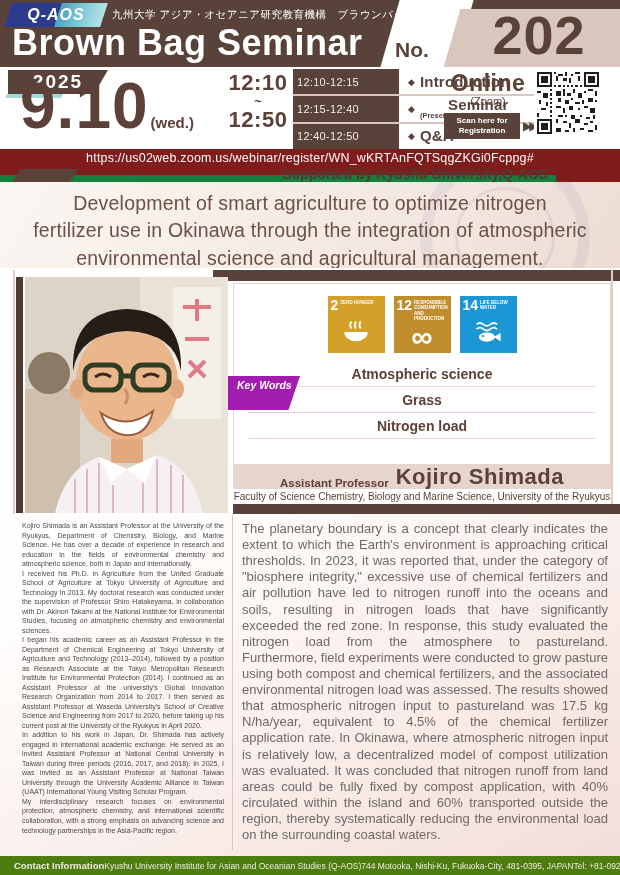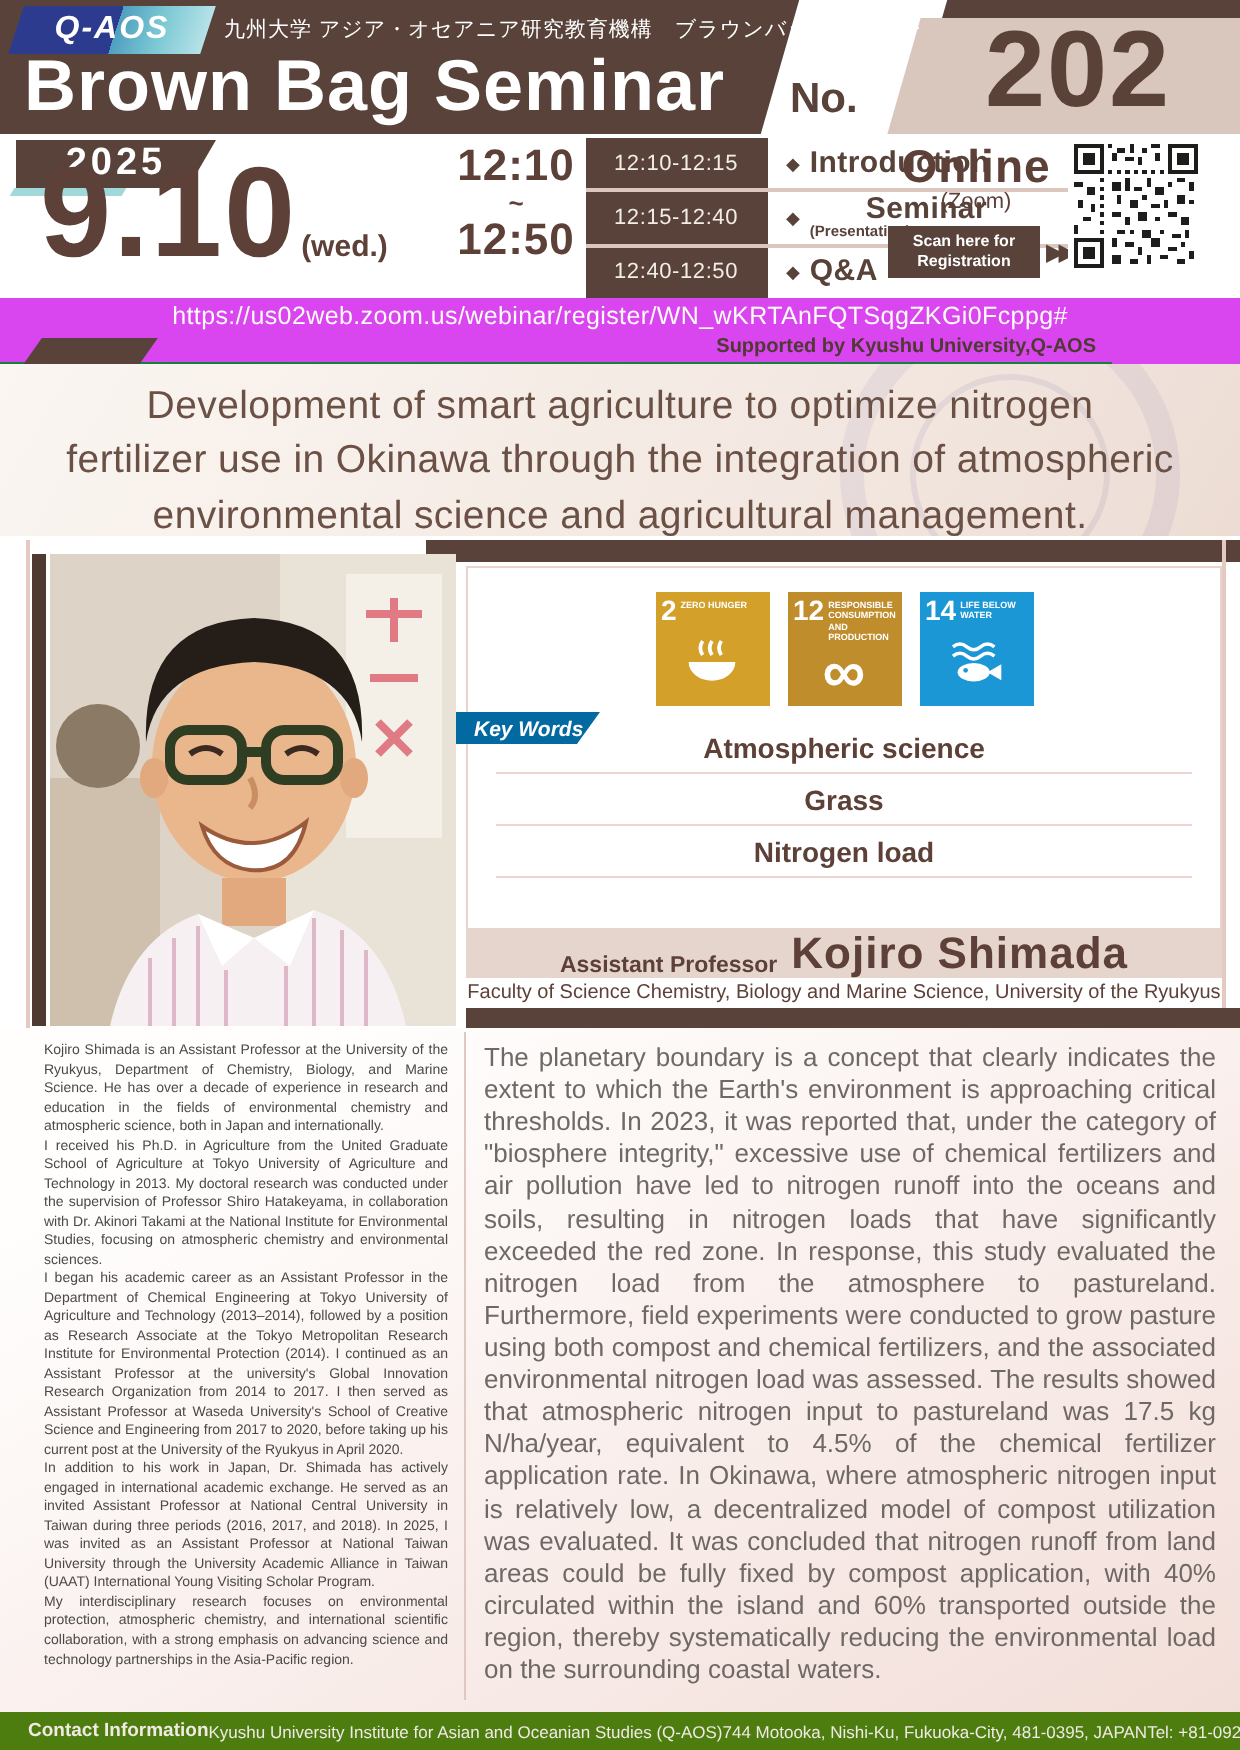--- a/index.html
+++ b/index.html
@@ -29,43 +29,43 @@
   .big-date { position:absolute; top:72px; left:20px; width:260px; display:flex; align-items:baseline; color:#5d4037; }
   .big-date .d { font-weight:bold; font-size:64px; line-height:68px; letter-spacing:1px; }
   .big-date .wed { font-weight:bold; font-size:15px; margin-left:2px; }
   .time-col { position:absolute; top:70px; left:224px; width:68px; text-align:center; color:#5d4037; font-weight:bold; }
   .time-col .t { font-size:22px; line-height:26px; letter-spacing:0.5px; }
   .time-col .tl { font-size:13px; line-height:11px; }
 
   .sched { position:absolute; top:69px; left:293px; width:250px; height:80px; display:flex; flex-direction:column; }
   .srow { flex:1; display:flex; align-items:stretch; border-bottom:2px solid #dcc7bf; }
   .srow:last-child { border-bottom:none; }
-  .stime { width:91px; background:#584239; color:#f3ece7; font-size:11px; display:flex; align-items:center;
-           padding-left:14px; letter-spacing:0.3px; }
+  .stime { width:106px; background:#584239; color:#f3ece7; font-size:11px; display:flex; align-items:center;
+           padding-left:4px; letter-spacing:0.3px; }
   .slbl { display:flex; align-items:center; padding-left:9px; gap:5px; color:#584239; }
   .sbul { font-size:9px; }
   .smain { font-weight:bold; font-size:15px; line-height:14px; letter-spacing:0.2px; }
   .ssub { font-weight:bold; font-size:7.5px; line-height:8px; }
 
   .online-col { position:absolute; top:71px; left:444px; width:88px; text-align:center; color:#5d4037; }
   .online-lb { font-weight:bold; font-size:23px; line-height:24px; letter-spacing:0.5px; }
   .zoom-lb { font-size:11px; line-height:12px; }
   .scan-row { position:absolute; top:113px; left:444px; display:flex; align-items:center; }
   .scan-btn { width:76px; background:#584239; color:#fff; font-size:8px; font-weight:bold;
               line-height:1.25; padding:3px 2px; text-align:center; }
   .arrows { color:#584239; font-size:12px; letter-spacing:-3px; margin-left:3px; }
   .qr { position:absolute; top:69px; left:534px; width:68px; height:68px; background:#fff; padding:3px; }
   .qr svg { width:100%; height:100%; }
 
   
-  .urlbar { position:absolute; top:149px; left:0; width:620px; height:34px; background:#d946ef;
+  .urlbar { position:absolute; top:149px; left:0; width:620px; height:34px; background:#7f1d1d;
             color:#fdfaf8; font-size:12.5px; text-align:center; line-height:18px; letter-spacing:0.2px; }
   .supported { position:absolute; top:167px; left:0; width:556px; height:15px; text-align:right;
-               padding-right:8px; font-weight:bold; font-size:10px; color:#4e3a32; line-height:14px;
-               border-bottom:1px solid #15803d; }
+               padding-right:8px; font-weight:bold; font-size:14px; color:#4e3a32; line-height:14px;
+               border-bottom:7px solid #15803d; }
   .deco-dash { position:absolute; top:169px; left:16px; width:58px; height:14px; background:#584239; transform:skewX(-35deg); }
 
   
   .title-sec { position:absolute; top:182px; left:0; width:620px; height:86px;
                background:linear-gradient(120deg,#fbf6f2,#f2e6df 70%,#ecdcd4); overflow:hidden; }
   .wm1 { position:absolute; top:-30px; right:30px; width:170px; height:170px; border-radius:50%;
          border:12px solid rgba(125,105,165,0.10); }
   .wm2 { position:absolute; top:5px; right:65px; width:100px; height:100px; border-radius:50%;
          border:3px solid rgba(125,105,165,0.12); }
   .sem-title { position:relative; padding-top:8px; text-align:center; color:#6b5145;
@@ -82,21 +82,21 @@
   .panel { position:absolute; top:283px; left:233px; width:378px; height:182px; background:#fff; border:1px solid #e8d4cd; }
   .sdg-row { display:flex; justify-content:center; gap:9px; margin-top:12px; }
   .sdg { width:57px; height:57px; color:#fff; position:relative; padding:3px 3px; overflow:hidden; }
   .sdg-2 { background:#d3a029; } .sdg-12 { background:#c08d2d; } .sdg-14 { background:#1b97d5; }
   .sdg-head { display:flex; gap:2px; }
   .sdg-num { font-size:14px; font-weight:bold; line-height:13px; }
   .sdg-lbl { font-size:4.5px; font-weight:bold; line-height:1.2; text-transform:uppercase; padding-top:1px; }
   .sdg-ic { position:absolute; bottom:5px; left:0; right:0; text-align:center; }
   .inf { font-size:30px; line-height:22px; font-weight:bold; }
 
-  .kw-ribbon { position:absolute; top:356px; left:228px; width:72px; height:16px; background:#0369a1;
+  .kw-ribbon { position:absolute; top:376px; left:228px; width:72px; height:34px; background:#a21caf;
                clip-path:polygon(0 0,100% 0,84% 100%,0 100%); color:#fff; font-style:italic; font-weight:bold;
                font-size:10.5px; line-height:19px; padding-left:9px; z-index:2; }
   .kw-list { margin-top:8px; }
   .kw-item { text-align:center; font-weight:bold; color:#5d4037; font-size:14px; padding:5px 0 4px; }
   .kw-sep { height:1px; background:#eed5cf; margin:0 14px; }
 
   .sp-band { position:absolute; top:465px; left:233px; width:378px; height:24px; background:#e6d5cd;
              display:flex; justify-content:center; align-items:flex-end; gap:7px; color:#5d4037; }
   .sp-title { font-weight:bold; font-size:11.5px; }
   .sp-name { font-weight:bold; font-size:22px; letter-spacing:0.5px; line-height:24px; }

